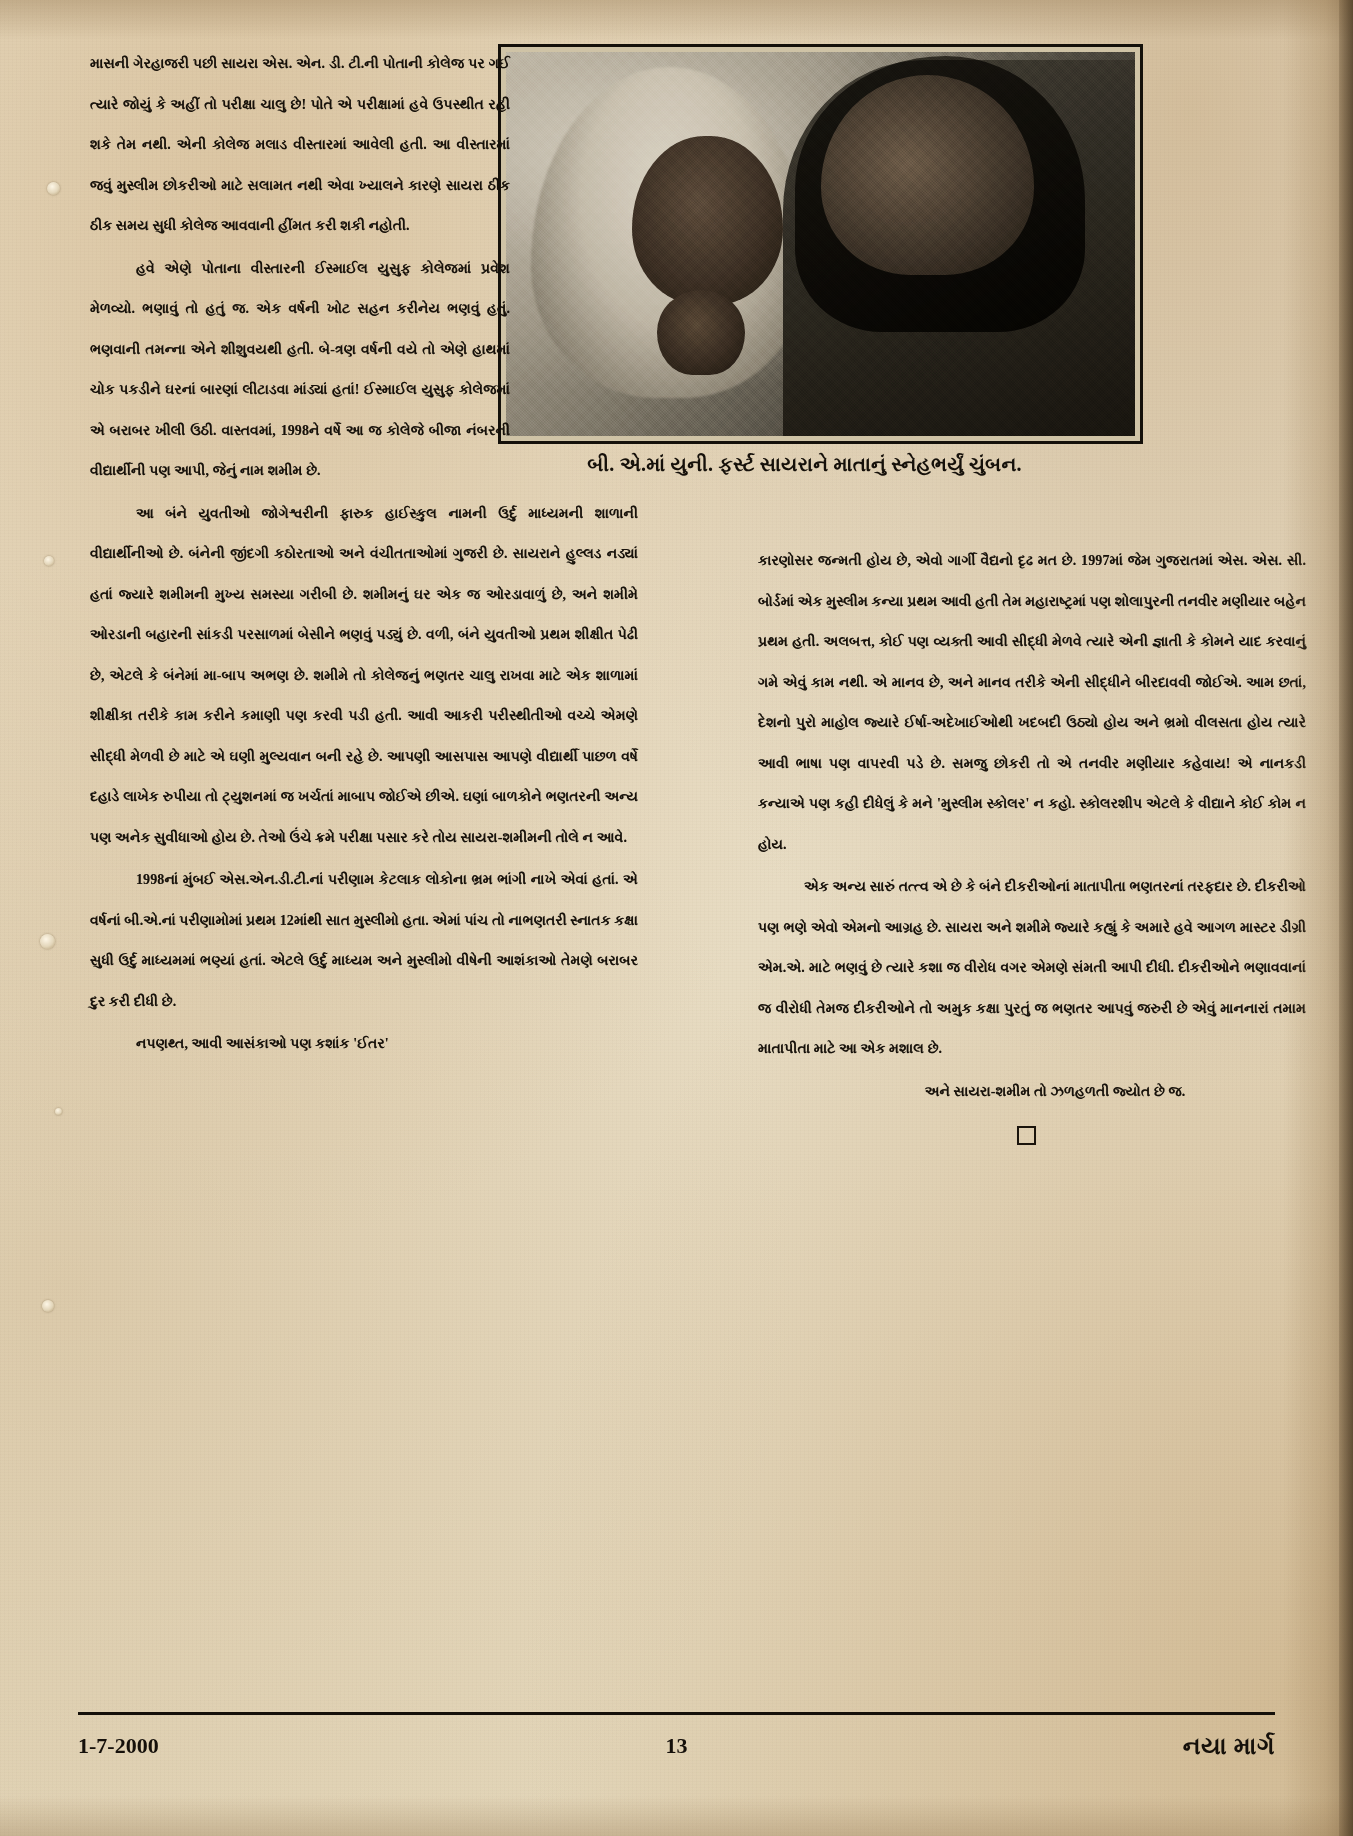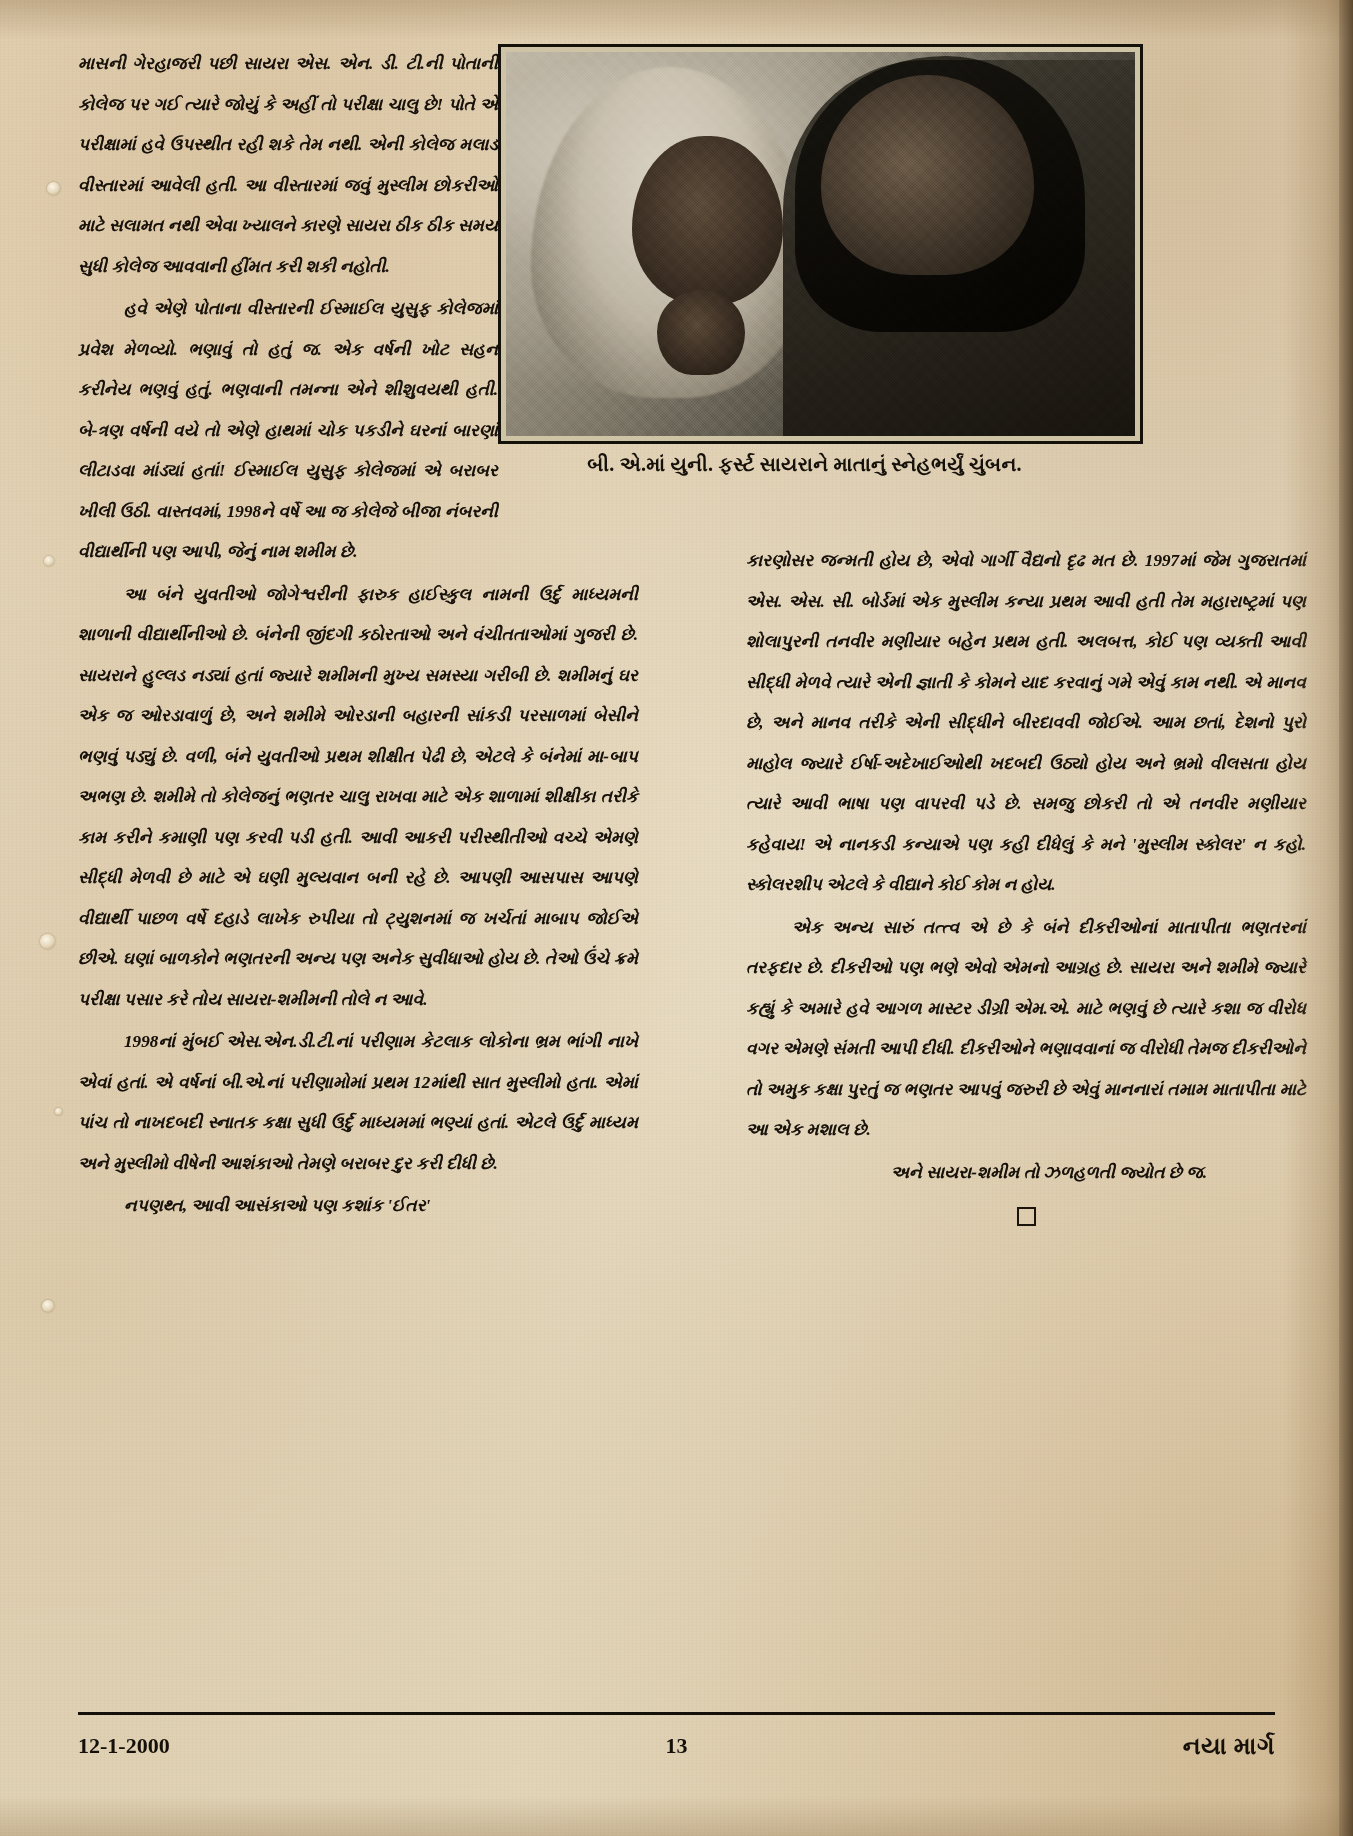--- a/index.html
+++ b/index.html
@@ -73,30 +73,29 @@
   .col {
     position: absolute;
     top: 0;
     width: 560px;
     color: #17110a;
   }
   #col-left  { left: 0; }
   #col-right { left: 668px; }
 
   p.para {
-    margin: 0 0 2px 0;
-    font-size: 17px;
+    margin: 0 0 2px 12px;
+    font-size: 14px;
     line-height: 40.5px;
     text-align: justify;
     text-justify: inter-word;
     letter-spacing: 0.1px;
     font-weight: 600;
     font-family: "Liberation Serif", "DejaVu Serif", serif;
     text-shadow: 0 0 .4px rgba(0,0,0,.35);
-    font-style: italic;
   }
   p.indent { text-indent: 46px; }
   p.last-center { text-align: center; }
 
   
   #figure {
     position: absolute;
     left: 498px;
     top: 44px;
     width: 613px;
@@ -257,36 +256,36 @@
     </div>
     <div id="caption">બી. એ.માં યુની. ફર્સ્ટ સાયરાને માતાનું સ્નેહભર્યું ચુંબન.</div>
   </div>
 
   <div id="content">
 
     <div class="col" id="col-left">
       <p class="para" style="width:420px;">માસની ગેરહાજરી પછી સાયરા એસ. એન. ડી. ટી.ની પોતાની કોલેજ પર ગઈ ત્યારે જોયું કે અહીં તો પરીક્ષા ચાલુ છે! પોતે એ પરીક્ષામાં હવે ઉપસ્થીત રહી શકે તેમ નથી. એની કોલેજ મલાડ વીસ્તારમાં આવેલી હતી. આ વીસ્તારમાં જવું મુસ્લીમ છોકરીઓ માટે સલામત નથી એવા ખ્યાલને કારણે સાયરા ઠીક ઠીક સમય સુધી કોલેજ આવવાની હીંમત કરી શકી નહોતી.</p>
       <p class="para indent" style="width:420px;"><span>હવે એણે પોતાના વીસ્તારની ઈસ્માઈલ યુસુફ કોલેજમાં પ્રવેશ મેળવ્યો. ભણાવું તો હતું જ. એક વર્ષની ખોટ સહન કરીનેય ભણવું હતું. ભણવાની તમન્ના એને શીશુવયથી હતી. બે-ત્રણ વર્ષની વયે તો એણે હાથમાં ચોક પકડીને ઘરનાં બારણાં લીટાડવા માંડ્યાં હતાં! ઈસ્માઈલ યુસુફ કોલેજમાં એ બરાબર ખીલી ઉઠી. વાસ્તવમાં, 1998ને વર્ષે આ જ કોલેજે બીજા નંબરની વીદ્યાર્થીની પણ આપી, જેનું નામ શમીમ છે.</span></p>
       <p class="para indent">આ બંને યુવતીઓ જોગેશ્વરીની ફારુક હાઈસ્કુલ નામની ઉર્દુ માધ્યમની શાળાની વીદ્યાર્થીનીઓ છે. બંનેની જીંદગી કઠોરતાઓ અને વંચીતતાઓમાં ગુજરી છે. સાયરાને હુલ્લડ નડ્યાં હતાં જ્યારે શમીમની મુખ્ય સમસ્યા ગરીબી છે. શમીમનું ઘર એક જ ઓરડાવાળું છે, અને શમીમે ઓરડાની બહારની સાંકડી પરસાળમાં બેસીને ભણવું પડ્યું છે. વળી, બંને યુવતીઓ પ્રથમ શીક્ષીત પેઢી છે, એટલે કે બંનેમાં મા-બાપ અભણ છે. શમીમે તો કોલેજનું ભણતર ચાલુ રાખવા માટે એક શાળામાં શીક્ષીકા તરીકે કામ કરીને કમાણી પણ કરવી પડી હતી. આવી આકરી પરીસ્થીતીઓ વચ્ચે એમણે સીદ્ધી મેળવી છે માટે એ ઘણી મુલ્યવાન બની રહે છે. આપણી આસપાસ આપણે વીદ્યાર્થી પાછળ વર્ષે દહાડે લાખેક રુપીયા તો ટ્યુશનમાં જ ખર્ચતાં માબાપ જોઈએ છીએ. ઘણાં બાળકોને ભણતરની અન્ય પણ અનેક સુવીધાઓ હોય છે. તેઓ ઉંચે ક્રમે પરીક્ષા પસાર કરે તોય સાયરા-શમીમની તોલે ન આવે.</p>
-      <p class="para indent">1998નાં મુંબઈ એસ.એન.ડી.ટી.નાં પરીણામ કેટલાક લોકોના ભ્રમ ભાંગી નાખે એવાં હતાં. એ વર્ષનાં બી.એ.નાં પરીણામોમાં પ્રથમ 12માંથી સાત મુસ્લીમો હતા. એમાં પાંચ તો નાખદબદી સ્નાતક કક્ષા સુધી ઉર્દુ માધ્યમમાં ભણ્યાં હતાં. એટલે ઉર્દુ માધ્યમ અને મુસ્લીમો વીષેની આશંકાઓ તેમણે બરાબર દુર કરી દીધી છે.</p>
+      <p class="para indent">1998નાં મુંબઈ એસ.એન.ડી.ટી.નાં પરીણામ કેટલાક લોકોના ભ્રમ ભાંગી નાખે એવાં હતાં. એ વર્ષનાં બી.એ.નાં પરીણામોમાં પ્રથમ 12માંથી સાત મુસ્લીમો હતા. એમાં પાંચ તો નાભણતરી સ્નાતક કક્ષા સુધી ઉર્દુ માધ્યમમાં ભણ્યાં હતાં. એટલે ઉર્દુ માધ્યમ અને મુસ્લીમો વીષેની આશંકાઓ તેમણે બરાબર દુર કરી દીધી છે.</p>
       <p class="para indent">નપણથ્ત, આવી આસંકાઓ પણ કશાંક 'ઈતર'</p>
     </div>
 
     <div class="col" id="col-right">
       <p class="para" style="margin-top:497px;">કારણોસર જન્મતી હોય છે, એવો ગાર્ગી વૈદ્યનો દૃઢ મત છે. 1997માં જેમ ગુજરાતમાં એસ. એસ. સી. બોર્ડમાં એક મુસ્લીમ કન્યા પ્રથમ આવી હતી તેમ મહારાષ્ટ્રમાં પણ શોલાપુરની તનવીર મણીયાર બહેન પ્રથમ હતી. અલબત્ત, કોઈ પણ વ્યક્તી આવી સીદ્ધી મેળવે ત્યારે એની જ્ઞાતી કે કોમને યાદ કરવાનું ગમે એવું કામ નથી. એ માનવ છે, અને માનવ તરીકે એની સીદ્ધીને બીરદાવવી જોઈએ. આમ છતાં, દેશનો પુરો માહોલ જ્યારે ઈર્ષા-અદેખાઈઓથી ખદબદી ઉઠ્યો હોય અને ભ્રમો વીલસતા હોય ત્યારે આવી ભાષા પણ વાપરવી પડે છે. સમજુ છોકરી તો એ તનવીર મણીયાર કહેવાય! એ નાનકડી કન્યાએ પણ કહી દીધેલું કે મને 'મુસ્લીમ સ્કોલર' ન કહો. સ્કોલરશીપ એટલે કે વીદ્યાને કોઈ કોમ ન હોય.</p>
       <p class="para indent">એક અન્ય સારું તત્ત્વ એ છે કે બંને દીકરીઓનાં માતાપીતા ભણતરનાં તરફદાર છે. દીકરીઓ પણ ભણે એવો એમનો આગ્રહ છે. સાયરા અને શમીમે જ્યારે કહ્યું કે અમારે હવે આગળ માસ્ટર ડીગ્રી એમ.એ. માટે ભણવું છે ત્યારે કશા જ વીરોધ વગર એમણે સંમતી આપી દીધી. દીકરીઓને ભણાવવાનાં જ વીરોધી તેમજ દીકરીઓને તો અમુક કક્ષા પુરતું જ ભણતર આપવું જરુરી છે એવું માનનારાં તમામ માતાપીતા માટે આ એક મશાલ છે.</p>
       <p class="para indent last-center">અને સાયરા-શમીમ તો ઝળહળતી જ્યોત છે જ.</p>
       <div id="endmark"></div>
     </div>
 
   </div>
 
   <div id="rule"></div>
   <div id="footer">
-    <div class="left">12-1-2000</div>
+    <div class="left">1-7-2000</div>
     <div class="center">13</div>
     <div class="right">નયા માર્ગ</div>
   </div>
 
   <div id="edge-top"></div>
   <div id="edge-bottom"></div>
   <div id="edge-right"></div>
   <div id="binding"></div>
 </div>
 

